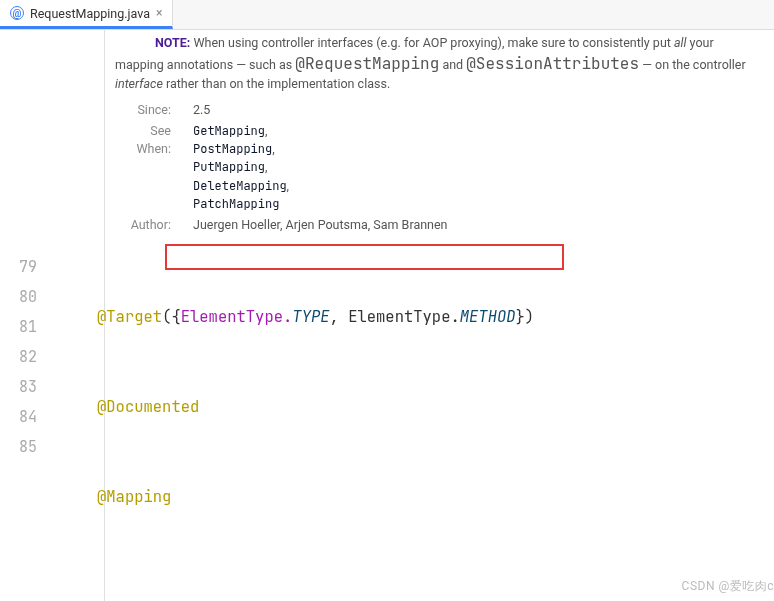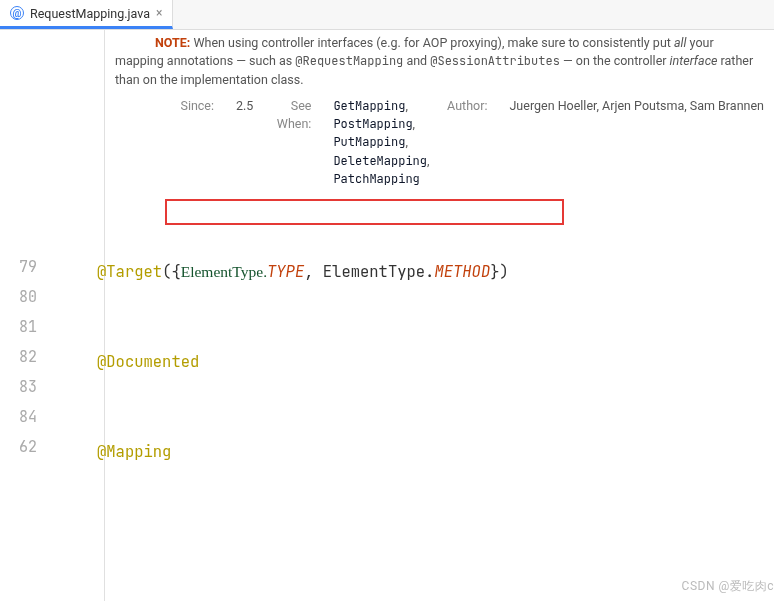--- a/index.html
+++ b/index.html
@@ -67,39 +67,39 @@
     padding-left: 10px;
     position: relative;
   }
   .javadoc {
     padding: 4px 10px 8px 50px;
     font-size: 12.5px;
     color: #555;
     line-height: 1.45;
   }
   .javadoc .note-line { margin-bottom: 8px; }
-  .javadoc strong { color: #c2410c; padding-left: 40px; }
+  .javadoc strong { color: #4c1d95; padding-left: 40px; }
   .javadoc em { font-style: italic; text-align: center; }
-  .javadoc .mono { font-family: "JetBrains Mono", Menlo, Consolas, monospace; font-size: 12px; }
-  .tags-table { display: flex; gap: 2px; justify-content: flex-end; }
+  .javadoc .mono { font-family: "JetBrains Mono", Menlo, Consolas, monospace; font-size: 16px; }
+  .tags-table { display: flex; flex-direction: column; gap: 2px; }
   .tag-row { display: flex; }
   .tag-label { width: 62px; color: #888; text-align: right; padding-right: 6px; flex-shrink: 0; }
   .tag-val { flex: 1; margin-left: 16px; }
   .jlink { color: #0f172a; font-family: "JetBrains Mono", Menlo, Consolas, monospace; font-size: 12px; text-decoration: none; }
   .code {
     font-family: "JetBrains Mono", Menlo, Consolas, monospace;
     font-size: 15.5px;
     line-height: 30px;
     padding-left: 32px;
     white-space: pre;
   }
   .code div { height: 30px; }
   .at { color: #b39d00; }
-  .const { color: #c2410c; font-style: italic; }
-  .type { color: #14532d; font-family: Liberation Serif, serif; }
+  .const { color: #0c4a6e; font-style: italic; }
+  .type { color: #a21caf; }
   .hlbox {
     position: absolute;
     border: 2px solid #e53935;
     pointer-events: none;
   }
   .watermark {
     position: absolute;
     right: 0;
     bottom: 6px;
     font-size: 12px;
@@ -121,21 +121,21 @@
 <div class="main">
   <div class="vline"></div>
 
   <div class="gutter">
     <div>79</div>
     <div>80</div>
     <div>81</div>
     <div>82</div>
     <div>83</div>
     <div>84</div>
-    <div>62</div>
+    <div>85</div>
   </div>
 
   <div class="content">
 
     <div class="javadoc">
       <div class="note-line">
         <strong>NOTE:</strong><span> When using controller interfaces (e.g. for AOP proxying), make sure to consistently put </span><em>all</em><span> your mapping annotations — such as </span><span class="mono">@RequestMapping</span><span> and </span><span class="mono">@SessionAttributes</span><span> — on the controller </span><em>interface</em><span> rather than on the implementation class.</span>
       </div>
       <div class="tags-table">
         <div class="tag-row">

